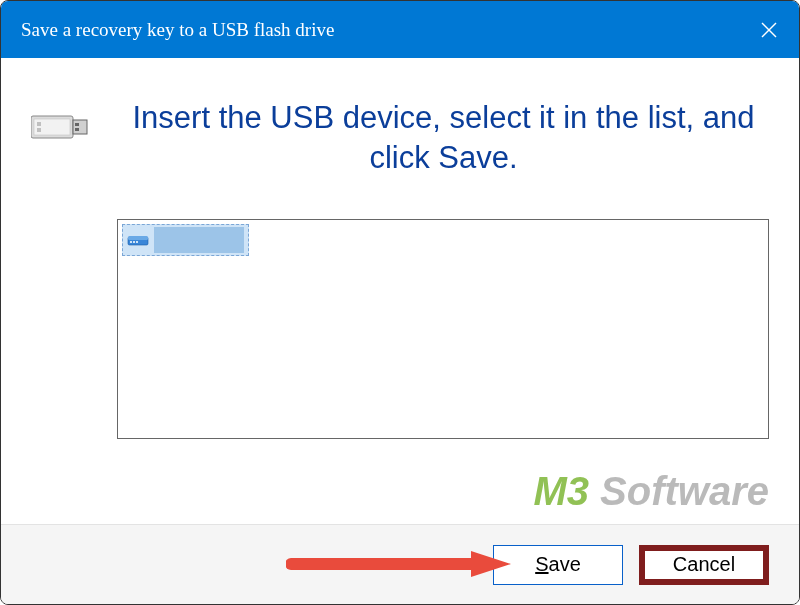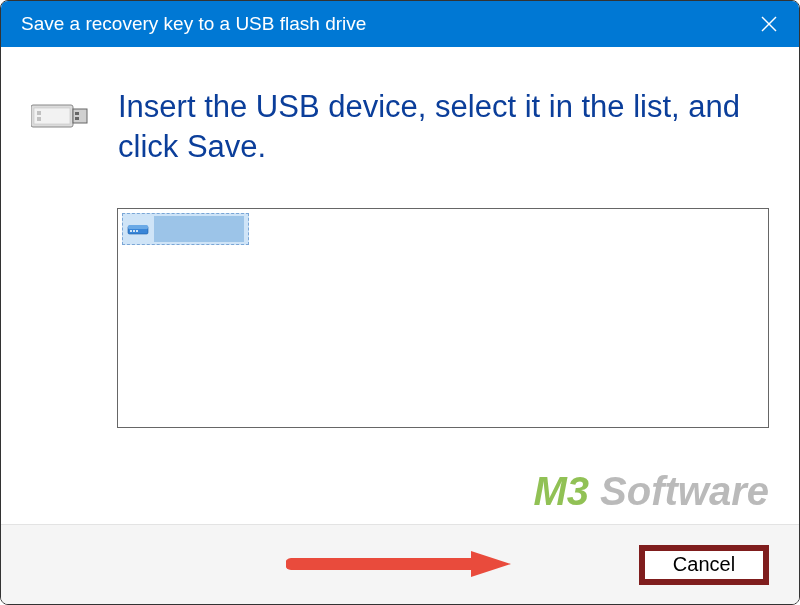--- a/index.html
+++ b/index.html
@@ -12,47 +12,49 @@
       height: 605px;
       font-family: "Segoe UI", Tahoma, Arial, sans-serif;
       background: #fff;
       overflow: hidden;
       position: relative;
       border: 1px solid #333;
       border-radius: 8px;
     }
     .titlebar {
       background: #0078d4;
-      height: 46px;
+      height: 57px;
       display: flex;
       align-items: center;
       justify-content: space-between;
       padding: 0 0 0 20px;
       color: #fff;
       font-size: 19px;
       font-weight: 400;
+      font-family: Liberation Serif, serif;
     }
     .titlebar .close {
       width: 60px;
       height: 46px;
       display: flex;
       align-items: center;
       justify-content: center;
       cursor: pointer;
     }
     .content {
       padding: 40px 30px 10px 30px;
       height: 478px;
       position: relative;
     }
     .header-row {
       display: flex;
       align-items: flex-start;
       gap: 25px;
       margin-bottom: 40px;
+      text-align: center;
     }
     .usb-icon-wrap {
       flex: 0 0 62px;
       padding-top: 8px;
     }
     .instruction {
       color: #0b3e9a;
       font-size: 31px;
       line-height: 1.3;
       font-weight: 400;
@@ -178,19 +180,22 @@
     </div>
   </div>
 
 </div>
 
 <div class="watermark">
   <span class="m2">M</span><span class="m2">3</span><span> Software</span>
 </div>
 
 <div class="footer">
+  <button class="btn primary">
+    <span class="underline">S</span><span>ave</span>
+  </button>
   <button class="btn">Cancel</button>
 </div>
 
 <svg class="arrow-annot" viewBox="0 0 225 30">
   <line x1="5" y1="15" x2="190" y2="15" stroke="#e94b3c" stroke-width="12" stroke-linecap="round"></line>
   <polygon points="185,2 225,15 185,28" fill="#e94b3c"></polygon>
 </svg>
 
 </body></html>

